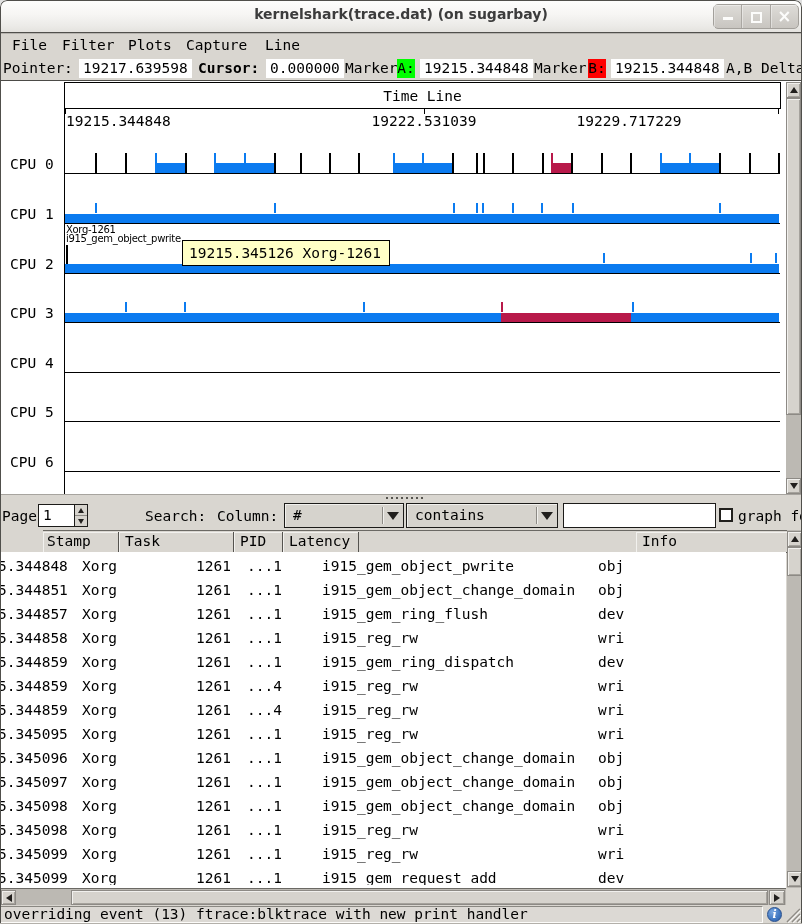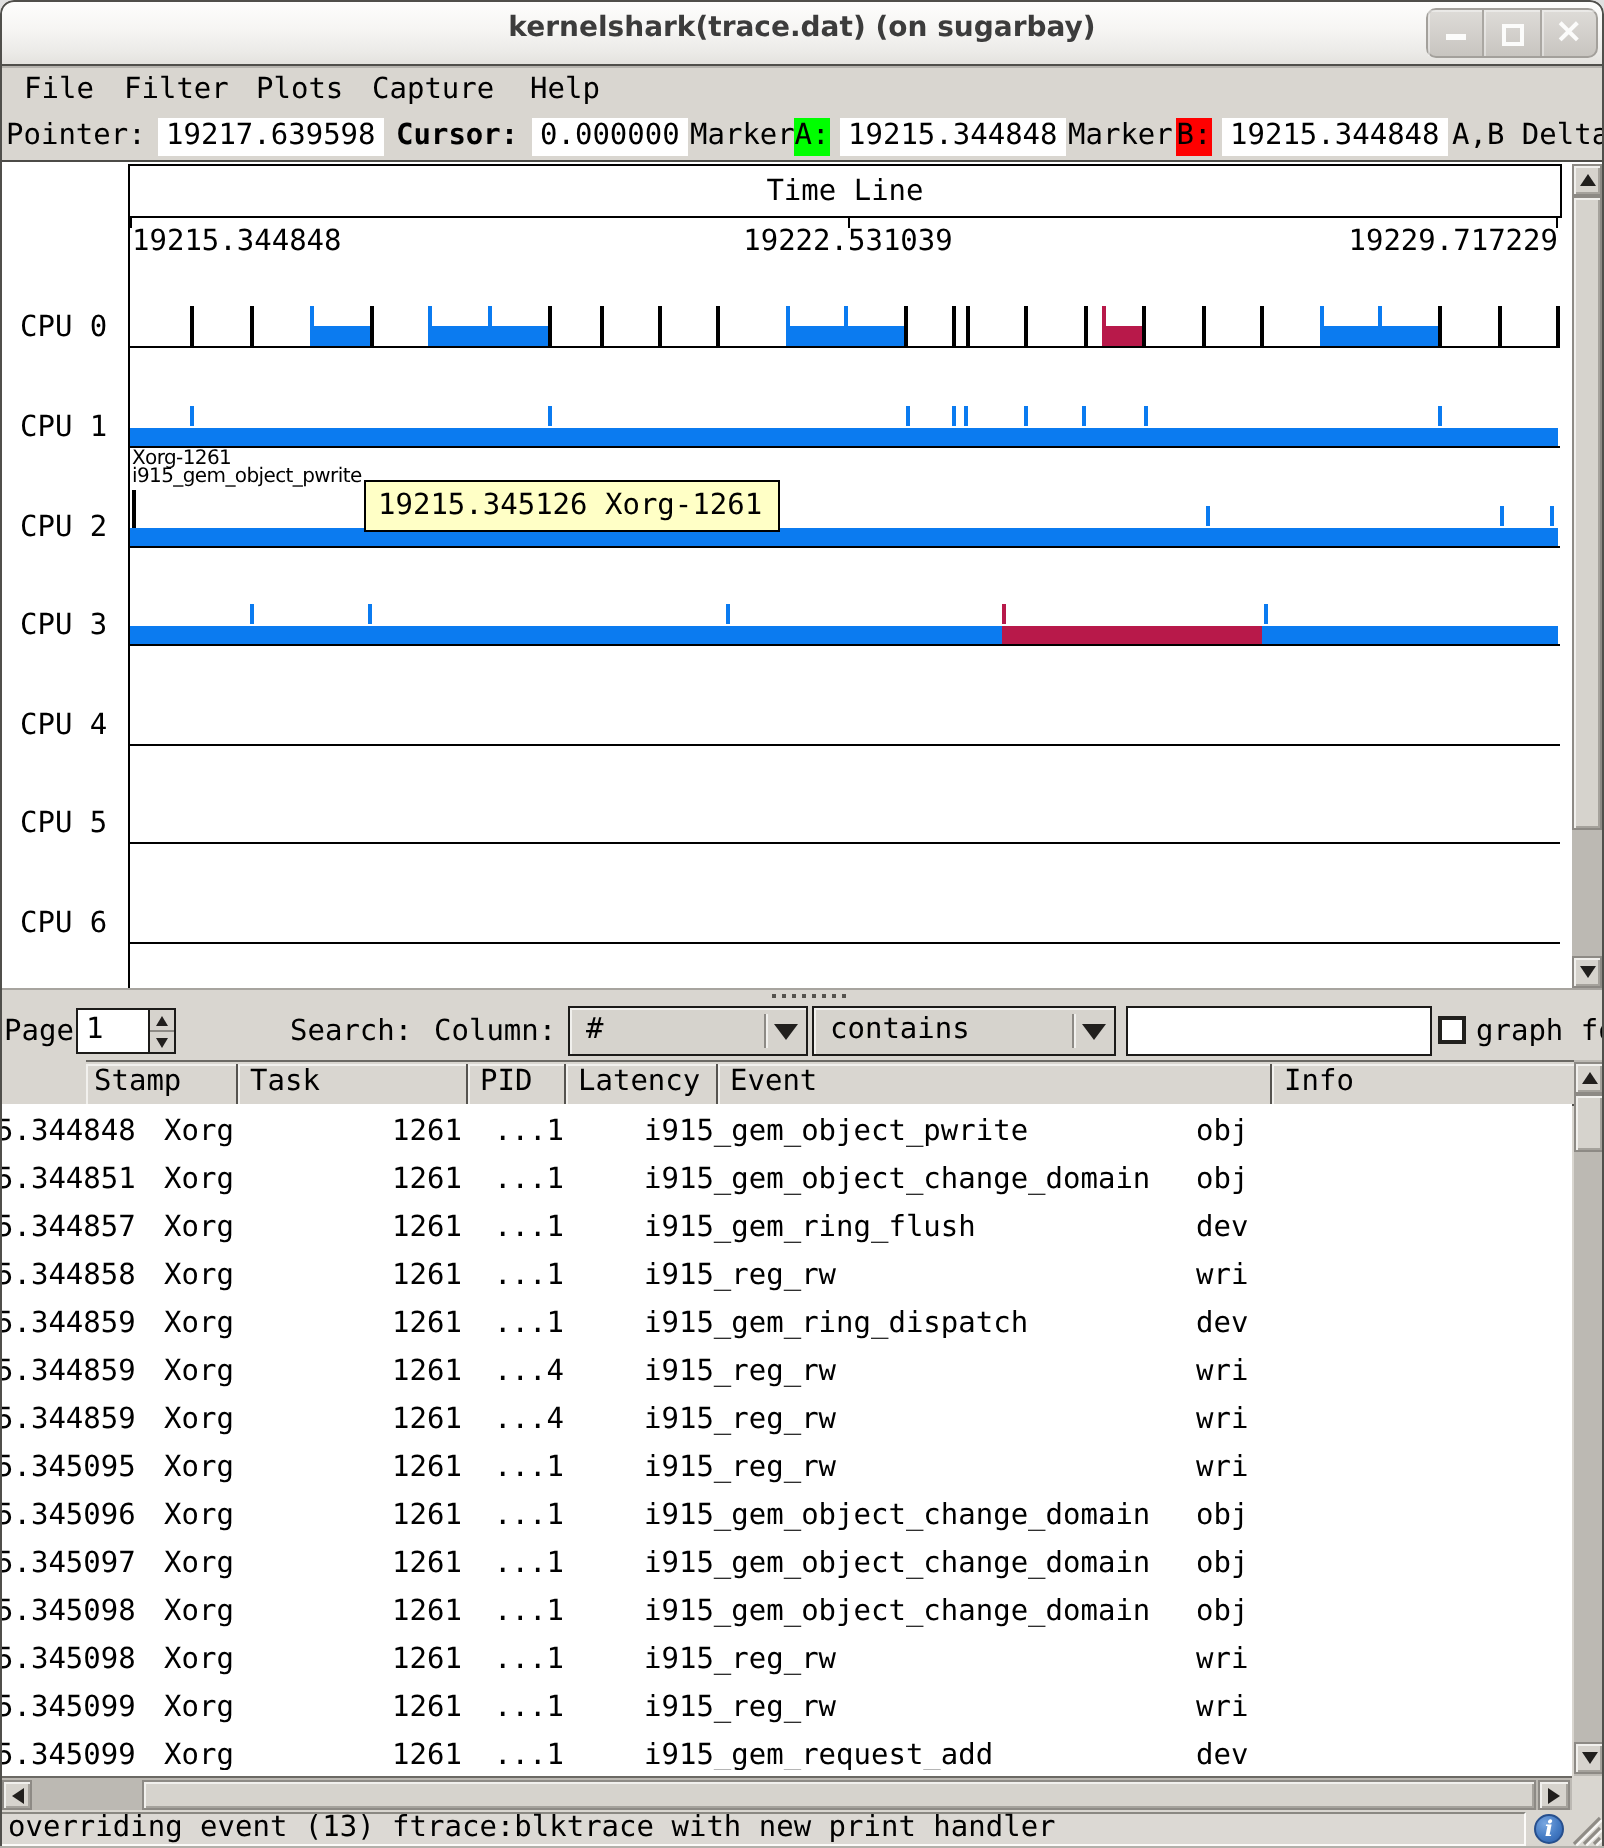--- a/index.html
+++ b/index.html
@@ -103,21 +103,21 @@
           <div class="glyph-close">×</div>
         </div>
     </div>
   </div>
 
   <div id="menubar" class="abs">
       <div style="position: absolute; left: 12px; top: 2px; height: 19px; line-height: 19px;">File</div>
       <div style="position: absolute; left: 62px; top: 2px; height: 19px; line-height: 19px;">Filter</div>
       <div style="position: absolute; left: 128px; top: 2px; height: 19px; line-height: 19px;">Plots</div>
       <div style="position: absolute; left: 186px; top: 2px; height: 19px; line-height: 19px;">Capture</div>
-      <div style="position: absolute; left: 265px; top: 2px; height: 19px; line-height: 19px;">Help</div>
+      <div style="position: absolute; left: 265px; top: 2px; height: 19px; line-height: 19px;">Line</div>
     </div>
 
   <div id="pointerbar" class="abs">
       <div style="position: absolute; left: 3px; top: 2px; height: 19px; line-height: 19px;">Pointer:</div>
       <div style="position: absolute; left: 79px; top: 2px; height: 19px; line-height: 19px; background: rgb(255, 255, 255); padding: 0px 4px;">19217.639598</div>
       <div style="position: absolute; left: 198px; top: 2px; height: 19px; line-height: 19px; font-weight: bold;">Cursor:</div>
       <div style="position: absolute; left: 266px; top: 2px; height: 19px; line-height: 19px; background: rgb(255, 255, 255); padding: 0px 4px;">0.000000</div>
       <div style="position: absolute; left: 345px; top: 2px; height: 19px; line-height: 19px;">Marker</div>
       <div style="position: absolute; left: 397px; top: 2px; height: 19px; line-height: 19px; background: rgb(0, 255, 0); width: 18px; text-align: center;">A:</div>
       <div style="position: absolute; left: 420px; top: 2px; height: 19px; line-height: 19px; background: rgb(255, 255, 255); padding: 0px 4px;">19215.344848</div>
@@ -131,21 +131,21 @@
       <div style="position: absolute; left: 64px; top: 1px; width: 1px; height: 412px; background: rgb(0, 0, 0);"></div>
       <div style="position: absolute; left: 64px; top: 1px; width: 717px; height: 1px; background: rgb(0, 0, 0);"></div>
       <div style="position: absolute; left: 780px; top: 1px; width: 1px; height: 26px; background: rgb(0, 0, 0);"></div>
       <div style="position: absolute; left: 64px; top: 27px; width: 717px; height: 1px; background: rgb(0, 0, 0);"></div>
       <div style="position: absolute; left: 65px; top: 27px; width: 1px; height: 6px; background: rgb(0, 0, 0);"></div>
       <div style="position: absolute; left: 424px; top: 27px; width: 1px; height: 6px; background: rgb(0, 0, 0);"></div>
       <div style="position: absolute; left: 778px; top: 27px; width: 1px; height: 6px; background: rgb(0, 0, 0);"></div>
       <div style="position: absolute; left: 64px; top: 7px; width: 717px; text-align: center;">Time Line</div>
       <div style="position: absolute; top: 32px; left: 66px;">19215.344848</div>
       <div style="position: absolute; top: 32px; left: 274px; width: 300px; text-align: center;">19222.531039</div>
-      <div style="position: absolute; top: 32px; left: 479px; width: 300px; text-align: right;">19229.717229</div>
+      <div style="position: absolute; top: 32px; left: 479px; width: 300px; text-align: center;">19229.717229</div>
       <div style="position: absolute; left: 10px; top: 75px;">CPU 0</div>
       <div style="position: absolute; left: 64px; top: 92px; width: 716px; height: 1px; background: rgb(0, 0, 0);"></div>
       <div style="position: absolute; left: 155px; top: 82px; width: 30px; height: 10px; background: rgb(11, 123, 240);"></div>
       <div style="position: absolute; left: 214px; top: 82px; width: 60px; height: 10px; background: rgb(11, 123, 240);"></div>
       <div style="position: absolute; left: 393px; top: 82px; width: 59px; height: 10px; background: rgb(11, 123, 240);"></div>
       <div style="position: absolute; left: 551px; top: 82px; width: 20px; height: 10px; background: rgb(184, 25, 74);"></div>
       <div style="position: absolute; left: 660px; top: 82px; width: 59px; height: 10px; background: rgb(11, 123, 240);"></div>
       <div style="position: absolute; left: 95px; top: 72px; width: 1.5px; height: 20px; background: rgb(0, 0, 0);"></div>
       <div style="position: absolute; left: 125px; top: 72px; width: 1.5px; height: 20px; background: rgb(0, 0, 0);"></div>
       <div style="position: absolute; left: 155px; top: 72px; width: 1.5px; height: 10px; background: rgb(11, 123, 240);"></div>
@@ -260,21 +260,20 @@
     <div id="search-entry"></div>
     <div id="graph-follows-box"></div>
     <span class="clabel" style="left:738px">graph follows</span>
   </div>
 
   <div id="table-header" class="abs">
       <div class="hcell" style="position: absolute; left: 0px; top: 1px; width: 76px; height: 21px; line-height: 19px; padding-left: 4px;">Stamp</div>
       <div class="hcell" style="position: absolute; left: 76px; top: 1px; width: 115px; height: 21px; line-height: 19px; padding-left: 6px;">Task</div>
       <div class="hcell" style="position: absolute; left: 191px; top: 1px; width: 49px; height: 21px; line-height: 19px; padding-left: 6px;">PID</div>
       <div class="hcell" style="position: absolute; left: 240px; top: 1px; width: 76px; height: 21px; line-height: 19px; padding-left: 6px;">Latency</div>
-      <div class="hcell" style="position: absolute; left: 316px; top: 1px; width: 277px; height: 21px; line-height: 19px; padding-left: 6px;">Event</div>
       <div class="hcell" style="position: absolute; left: 593px; top: 1px; width: 193px; height: 21px; line-height: 19px; padding-left: 6px;">Info</div>
       <div class="hcell" style="position: absolute; left: 786px; top: 1px; width: 0px; height: 21px;"></div>
     </div>
 
   <div id="table-body" class="abs">
       <div style="position: absolute; left: 0px; top: 0px; width: 624px; height: 333px; overflow: hidden;">
         <div class="trow" style="position: absolute; left: 0px; top: 0px; width: 786px; height: 24px;">
           <div class="tcell" style="position: absolute; left: -2px; top: 7px; height: 18px; line-height: 15px; white-space: pre;">5.344848</div>
           <div class="tcell" style="position: absolute; left: 82px; top: 7px; height: 18px; line-height: 15px; white-space: pre;">Xorg</div>
           <div class="tcell" style="position: absolute; left: 196px; top: 7px; height: 18px; line-height: 15px; white-space: pre;">1261</div>

